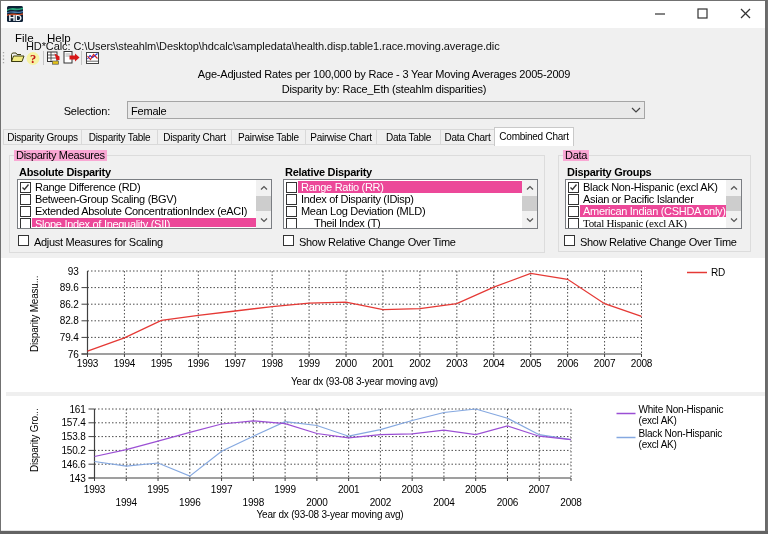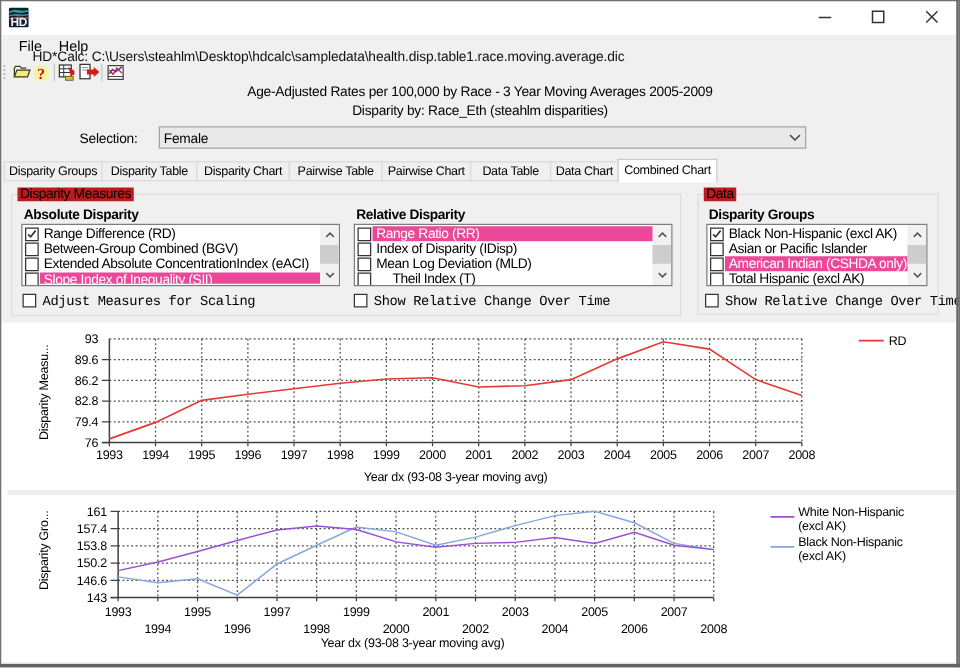--- a/index.html
+++ b/index.html
@@ -9,23 +9,23 @@
 .b12{font-size:11px;font-weight:bold;color:#000;white-space:nowrap;letter-spacing:-0.3px;}
 .border{position:absolute;left:0;top:0;width:766px;height:532px;border:1px solid #717171;pointer-events:none;z-index:50;}
 .listbox{position:absolute;background:#fff;border:1px solid #7a7d82;overflow:hidden;}
 .row{position:absolute;left:0;height:12px;font-size:11px;line-height:12px;white-space:nowrap;letter-spacing:-0.3px;}
 .cb{position:absolute;width:9px;height:9px;border:1px solid #333;background:#fff;}
 .hl{position:absolute;background:#ec4899;color:#fff;font-size:11px;line-height:12px;white-space:nowrap;letter-spacing:-0.3px;overflow:hidden;}
 .sb{position:absolute;background:#f1f1f1;}
 .thumb{position:absolute;left:0;width:100%;background:#cdcdcd;}
 .chev{position:absolute;left:50%;transform:translateX(-50%);width:8px;height:8px;}
 .gb{position:absolute;border:1px solid #dcdcdc;}
-.gblabel{position:absolute;background:#b91c1c;font-size:11px;padding:0 2px;line-height:11px;letter-spacing:-0.3px;text-align:right;}
+.gblabel{position:absolute;background:#f9a8d4;font-size:11px;padding:0 2px;line-height:11px;letter-spacing:-0.3px;text-align:right;}
 .tab{position:absolute;top:129px;height:16px;background:#f0f0f0;border:1px solid #d9d9d9;box-sizing:border-box;font-size:10px;text-align:center;line-height:15px;white-space:nowrap;letter-spacing:-0.25px;}
-.ckl{font-size:11px;line-height:12px;white-space:nowrap;letter-spacing:-0.3px;font-family:Liberation Mono, monospace;}
+.ckl{font-size:11px;line-height:12px;white-space:nowrap;letter-spacing:-0.3px;}
 </style>
 </head>
 <body>
 <div class="border"></div>
 <div class="ab" style="left:765px;top:0;width:2px;height:534px;background:#6a6a6a;z-index:51;"></div>
 <div class="ab" style="left:0;top:531px;width:768px;height:3px;background:#636363;z-index:51;"></div>
 <div class="ab" style="left:1px;top:530px;width:764px;height:1px;background:#e3e3e3;z-index:51;"></div>
 
 <div class="ab" style="left:1px;top:1px;width:765px;height:27px;background:#fff;"></div>
 <svg class="ab" style="left:7px;top:6px;" width="16" height="16" viewBox="0 0 16 16">
@@ -101,21 +101,21 @@
 <div class="ab b12" style="left:19px;top:166px;">Absolute Disparity</div>
 <div class="ab b12" style="left:285px;top:166px;">Relative Disparity</div>
 
 <div class="listbox" style="left:17px;top:179px;width:253px;height:48px;">
   <div class="cb" style="left:2px;top:2px;"></div>
   <svg class="ab" style="left:3px;top:3px;" width="9" height="9" viewBox="0 0 9 9">
       <path d="M1.5 4.5 L3.5 6.5 L7.5 1.5" fill="none" stroke="#333" stroke-width="1.3"></path>
     </svg>
   <div class="row" style="left:17px;top:1px;">Range Difference (RD)</div>
   <div class="cb" style="left:2px;top:14px;"></div>
-  <div class="row" style="left:17px;top:13px;">Between-Group Combined (BGV)</div>
+  <div class="row" style="left:17px;top:13px;">Between-Group Scaling (BGV)</div>
   <div class="cb" style="left:2px;top:26px;"></div>
   <div class="row" style="left:17px;top:25px;">Extended Absolute ConcentrationIndex (eACI)</div>
   <div class="cb" style="left:2px;top:38px;"></div>
   <div class="hl" style="left:14px;top:38px;width:224px;height:9px;padding-left:3px;">Slope Index of Inequality (SII)</div>
   <div class="sb" style="left:238px;top:0;width:15px;height:48px;">
     <svg class="chev" style="top:4px;" viewBox="0 0 8 8">
         <path d="M1 5.5 L4 2.5 L7 5.5" fill="none" stroke="#555" stroke-width="1.2"></path>
       </svg>
     <div class="thumb" style="top:16px;height:15px;"></div>
     <svg class="chev" style="bottom:4px;" viewBox="0 0 8 8">
@@ -156,21 +156,21 @@
   <div class="cb" style="left:2px;top:2px;"></div>
   <svg class="ab" style="left:3px;top:3px;" width="9" height="9" viewBox="0 0 9 9">
       <path d="M1.5 4.5 L3.5 6.5 L7.5 1.5" fill="none" stroke="#333" stroke-width="1.3"></path>
     </svg>
   <div class="row" style="left:17px;top:1px;">Black Non-Hispanic (excl AK)</div>
   <div class="cb" style="left:2px;top:14px;"></div>
   <div class="row" style="left:17px;top:13px;">Asian or Pacific Islander</div>
   <div class="cb" style="left:2px;top:26px;"></div>
   <div class="hl" style="left:14px;top:25px;width:144px;height:12px;padding-left:3px;">American Indian (CSHDA only)</div>
   <div class="cb" style="left:2px;top:38px;"></div>
-  <div class="row" style="left:17px;top:37px;">Total Hispanic (excl AK)</div>
+  <div class="row" style="left:17px;top:37px;font-family:Liberation Serif, serif;">Total Hispanic (excl AK)</div>
   <div class="sb" style="left:160px;top:0;width:15px;height:48px;">
     <svg class="chev" style="top:4px;" viewBox="0 0 8 8">
         <path d="M1 5.5 L4 2.5 L7 5.5" fill="none" stroke="#555" stroke-width="1.2"></path>
       </svg>
     <div class="thumb" style="top:16px;height:15px;"></div>
     <svg class="chev" style="bottom:4px;" viewBox="0 0 8 8">
         <path d="M1 2.5 L4 5.5 L7 2.5" fill="none" stroke="#555" stroke-width="1.2"></path>
       </svg>
   </div>
 </div>

